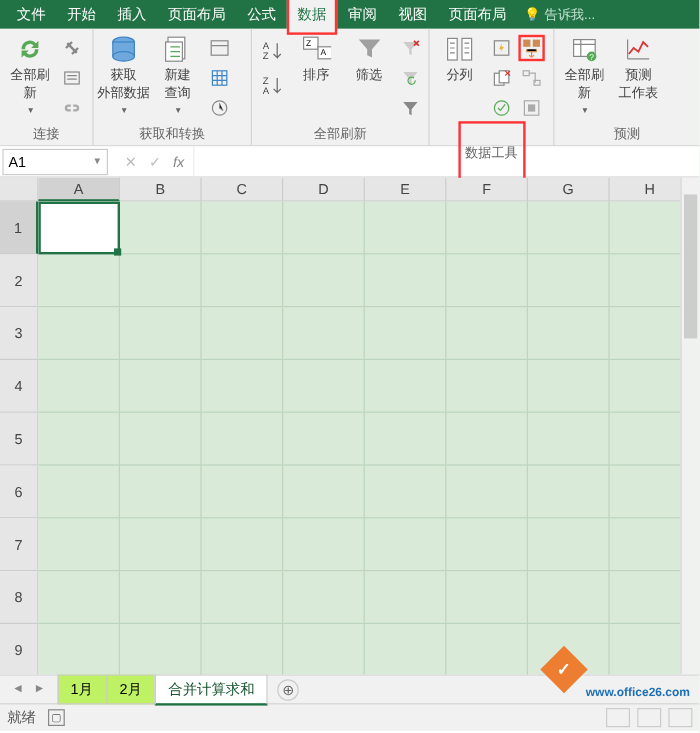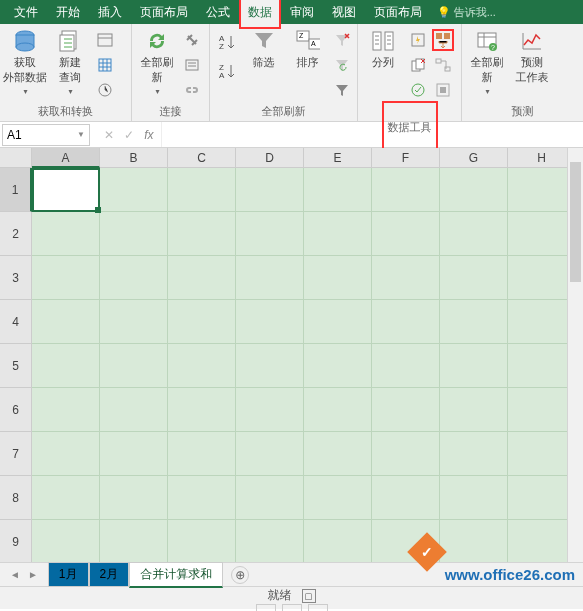--- a/index.html
+++ b/index.html
@@ -43,35 +43,35 @@
 .rowhead.sel { background: #d2d2d2; border-right: 2px solid #217346; }
 .cells { position: absolute; top: 20px; left: 32px; right: 0; bottom: 0; background: #d9ead9; }
 .cellrow { display: flex; height: 44px; }
 .cell { width: 68px; height: 44px; border-right: 1px solid #bcd5bc; border-bottom: 1px solid #bcd5bc; }
 .selcell { position: absolute; top: 0; left: 0; width: 68px; height: 44px; border: 2px solid #217346; background: #fff; }
 .selcell::after { content: ""; position: absolute; right: -3px; bottom: -3px; width: 6px; height: 6px; background: #217346; }
 
 
 .sheetbar { height: 24px; border-top: 1px solid #d4d4d4; display: flex; align-items: center; background: #f1f1f1; font-size: 12px; }
 .sheetnav { display: flex; gap: 8px; padding: 0 10px; color: #888; font-size: 10px; }
-.sheettab { padding: 3px 10px; border: 1px solid #ccc; background: #0369a1; cursor: pointer; }
+.sheettab { padding: 3px 10px; border: 1px solid #ccc; background: #bef264; cursor: pointer; }
 .sheettab.active { border-bottom: 2px solid #217346; background: #fff; color: #14532d; }
 .addsheet { margin-left: 8px; width: 18px; height: 18px; border: 1px solid #ccc; border-radius: 50%; display: flex; align-items: center; justify-content: center; font-size: 12px; color: #666; cursor: pointer; }
 
 
-.statusbar { height: 23px; background: #f1f1f1; border-top: 1px solid #d4d4d4; display: flex; align-items: center; font-size: 12px; color: #555; padding: 0 6px; justify-content: space-between; flex-direction: column; }
+.statusbar { height: 23px; background: #f1f1f1; border-top: 1px solid #d4d4d4; display: flex; align-items: center; font-size: 12px; color: #555; padding: 0 6px; justify-content: space-between; }
 .statusbar .right { display: flex; align-items: center; gap: 6px; }
 .viewbtn { width: 20px; height: 16px; border: 1px solid #ccc; }
 
 
 .watermark { position: absolute; right: 8px; bottom: 28px; text-align: left; font-weight: bold; }
 .watermark .t1 { color: #ed7d31; font-size: 20px; display: flex; align-items: center; gap: 4px; }
 .watermark .badge { width: 28px; height: 28px; background: #ed7d31; transform: rotate(45deg); display: flex; align-items: center; justify-content: center; }
 .watermark .badge span { transform: rotate(-45deg); color: #fff; font-size: 14px; }
-.watermark .t2 { color: #1f6fb5; font-size: 15px; margin-left: 32px; }
+.watermark .t2 { color: #1f6fb5; font-size: 10px; margin-left: 32px; }
 
 
 .vscroll { position: absolute; right: 0; top: 148px; width: 16px; height: 414px; background: #f1f1f1; border-left: 1px solid #d4d4d4; }
 .vscroll .thumb { position: absolute; top: 14px; left: 2px; right: 2px; height: 120px; background: #cdcdcd; }
 </style>
 </head>
 <body>
 
 <div class="tabbar">
   <div class="tab">文件</div>
@@ -83,20 +83,53 @@
   <div class="tab">审阅</div>
   <div class="tab">视图</div>
   <div class="tab">页面布局</div>
   <div class="tellme">
     <span>💡</span>
     <span>告诉我...</span>
   </div>
 </div>
 
 <div class="ribbon">
+  <div class="group" style="width:78px">
+    <div class="group-body">
+      <div class="bigbtn drop">
+        <span class="ico">
+          <svg width="24" height="24">
+              <path d="M5 12a7 7 0 0 1 12-5l2-2v6h-6l2-2a4 4 0 0 0-7 3" fill="#57a957"></path>
+              <path d="M19 12a7 7 0 0 1-12 5l-2 2v-6h6l-2 2a4 4 0 0 0 7-3" fill="#57a957"></path>
+            </svg>
+        </span>
+        <span>全部刷新</span>
+      </div>
+      <div class="smallcol">
+        <div class="smallbtn">
+            <svg width="16" height="16">
+              <path d="M4 4l8 8M3 8l5-5M8 13l5-5" stroke="#888" stroke-width="2"></path>
+            </svg>
+          </div>
+        <div class="smallbtn">
+            <svg width="16" height="16">
+              <rect x="2" y="3" width="12" height="10" fill="none" stroke="#888"></rect>
+              <path d="M4 6h8M4 9h8" stroke="#888"></path>
+            </svg>
+          </div>
+        <div class="smallbtn">
+            <svg width="16" height="16">
+              <path d="M5 11a3 3 0 0 1 0-6h2v2H5a1 1 0 0 0 0 2h2v2zM11 5a3 3 0 0 1 0 6H9v-2h2a1 1 0 0 0 0-2H9V5z" fill="#aaa"></path>
+            </svg>
+          </div>
+      </div>
+    </div>
+    <div class="group-label">连接</div>
+  </div>
+
   <div class="group" style="width:132px">
     <div class="group-body">
       <div class="bigbtn drop">
         <span class="ico">
           <svg width="24" height="24">
               <ellipse cx="12" cy="6" rx="9" ry="4" fill="#6fa8dc" stroke="#3d85c6"></ellipse>
               <rect x="3" y="6" width="18" height="12" fill="#6fa8dc" stroke="#3d85c6"></rect>
               <ellipse cx="12" cy="18" rx="9" ry="4" fill="#6fa8dc" stroke="#3d85c6"></ellipse>
             </svg>
         </span>
@@ -129,53 +162,20 @@
           </div>
         <div class="smallbtn">
             <svg width="16" height="16">
               <circle cx="8" cy="8" r="6" fill="none" stroke="#888"></circle>
               <path d="M8 4v4l3 2" stroke="#888"></path>
             </svg>
           </div>
       </div>
     </div>
     <div class="group-label">获取和转换</div>
-  </div>
-
-  <div class="group" style="width:78px">
-    <div class="group-body">
-      <div class="bigbtn drop">
-        <span class="ico">
-          <svg width="24" height="24">
-              <path d="M5 12a7 7 0 0 1 12-5l2-2v6h-6l2-2a4 4 0 0 0-7 3" fill="#57a957"></path>
-              <path d="M19 12a7 7 0 0 1-12 5l-2 2v-6h6l-2 2a4 4 0 0 0 7-3" fill="#57a957"></path>
-            </svg>
-        </span>
-        <span>全部刷新</span>
-      </div>
-      <div class="smallcol">
-        <div class="smallbtn">
-            <svg width="16" height="16">
-              <path d="M4 4l8 8M3 8l5-5M8 13l5-5" stroke="#888" stroke-width="2"></path>
-            </svg>
-          </div>
-        <div class="smallbtn">
-            <svg width="16" height="16">
-              <rect x="2" y="3" width="12" height="10" fill="none" stroke="#888"></rect>
-              <path d="M4 6h8M4 9h8" stroke="#888"></path>
-            </svg>
-          </div>
-        <div class="smallbtn">
-            <svg width="16" height="16">
-              <path d="M5 11a3 3 0 0 1 0-6h2v2H5a1 1 0 0 0 0 2h2v2zM11 5a3 3 0 0 1 0 6H9v-2h2a1 1 0 0 0 0-2H9V5z" fill="#aaa"></path>
-            </svg>
-          </div>
-      </div>
-    </div>
-    <div class="group-label">连接</div>
   </div>
 
   <div class="group" style="width:148px">
     <div class="group-body">
       <div class="smallcol">
         <div class="smallbtn" style="width:26px;height:26px">
             <svg width="20" height="20">
               <text x="2" y="9" font-size="8" fill="#444">A</text>
               <text x="2" y="17" font-size="8" fill="#444">Z</text>
               <path d="M14 4v12l-3-3m3 3l3-3" stroke="#666" fill="none"></path>
@@ -184,36 +184,36 @@
         <div class="smallbtn" style="width:26px;height:26px">
             <svg width="20" height="20">
               <text x="2" y="9" font-size="8" fill="#444">Z</text>
               <text x="2" y="17" font-size="8" fill="#444">A</text>
               <path d="M14 4v12l-3-3m3 3l3-3" stroke="#666" fill="none"></path>
             </svg>
           </div>
       </div>
       <div class="bigbtn">
         <span class="ico">
-            <svg width="24" height="24">
-              <path d="M3 4h18l-7 8v7l-4-2v-5z" fill="#a0a0a0"></path>
-            </svg>
-          </span>
-        <span>筛选</span>
-      </div>
-      <div class="bigbtn">
-        <span class="ico">
             <svg width="28" height="24">
               <rect x="1" y="2" width="12" height="10" fill="#fff" stroke="#888"></rect>
               <text x="3" y="9" font-size="7">Z</text>
               <rect x="13" y="10" width="12" height="10" fill="#fff" stroke="#888"></rect>
               <text x="15" y="17" font-size="7">A</text>
             </svg>
           </span>
         <span>排序</span>
+      </div>
+      <div class="bigbtn">
+        <span class="ico">
+            <svg width="24" height="24">
+              <path d="M3 4h18l-7 8v7l-4-2v-5z" fill="#a0a0a0"></path>
+            </svg>
+          </span>
+        <span>筛选</span>
       </div>
       <div class="smallcol">
         <div class="smallbtn">
             <svg width="16" height="16">
               <path d="M2 3h12l-5 6v5l-2-1v-4z" fill="#ccc"></path>
               <path d="M11 2l4 4m0-4l-4 4" stroke="#d33" stroke-width="1.5"></path>
             </svg>
           </div>
         <div class="smallbtn">
             <svg width="16" height="16">

